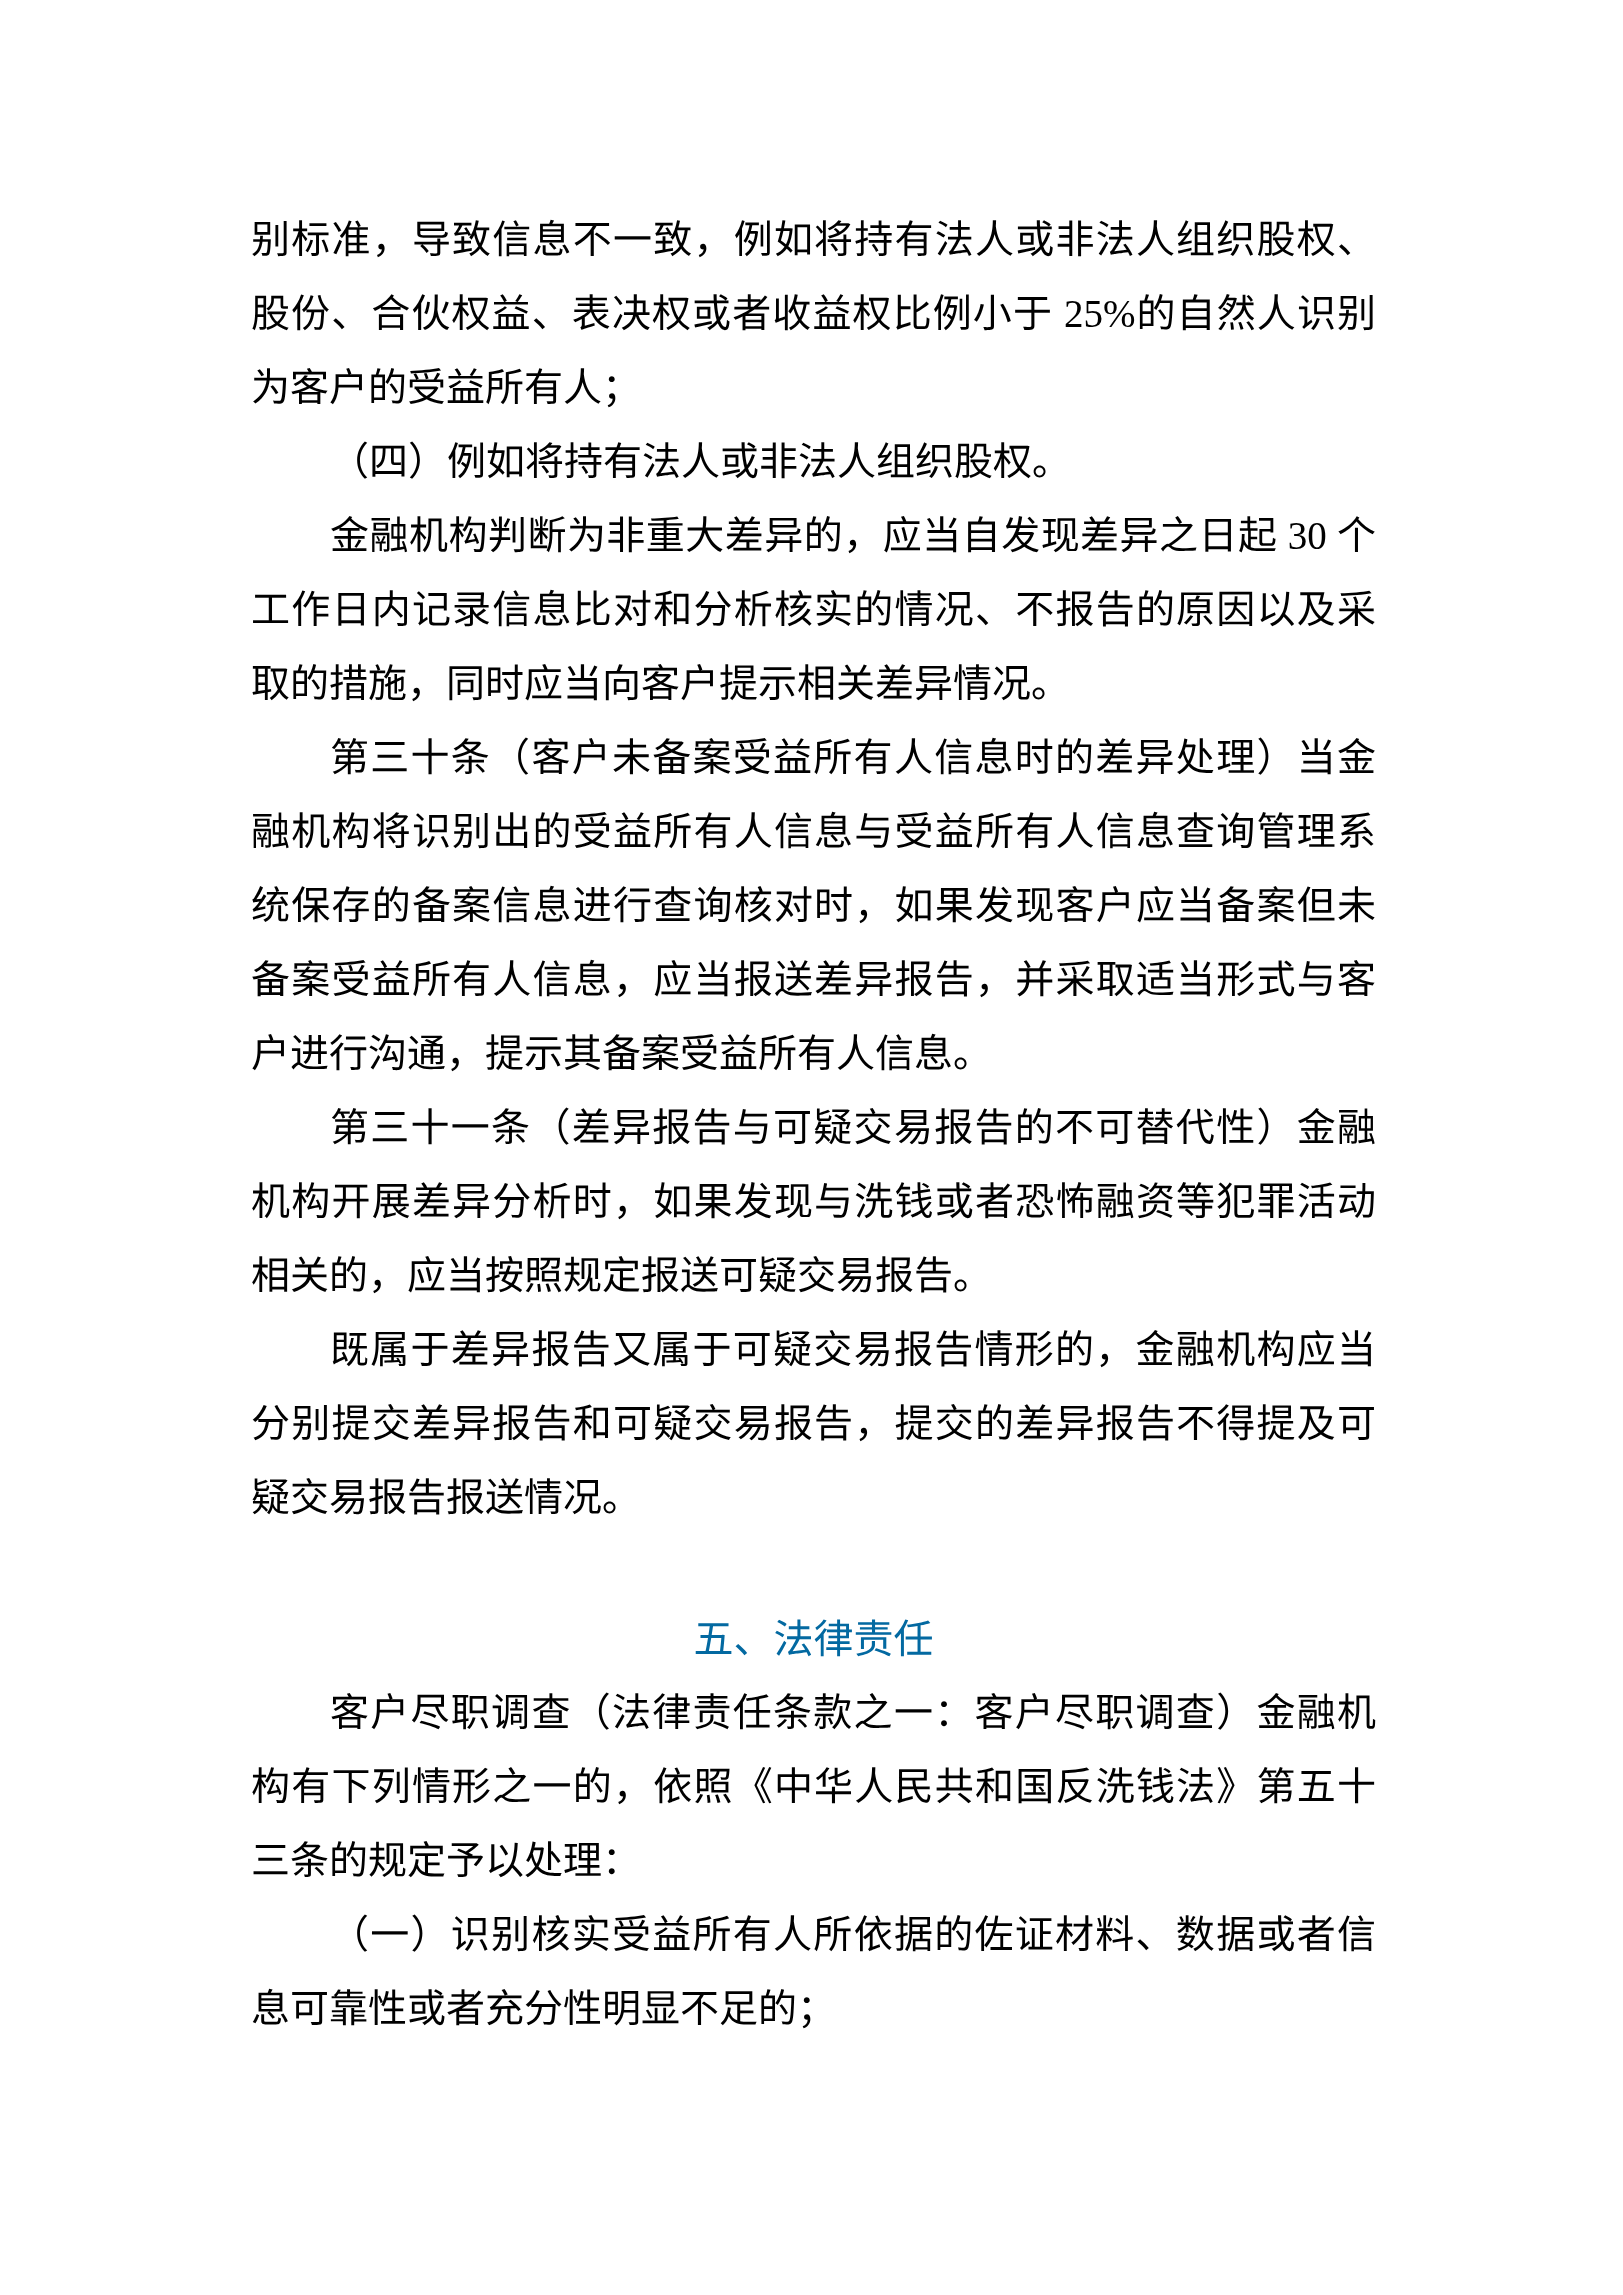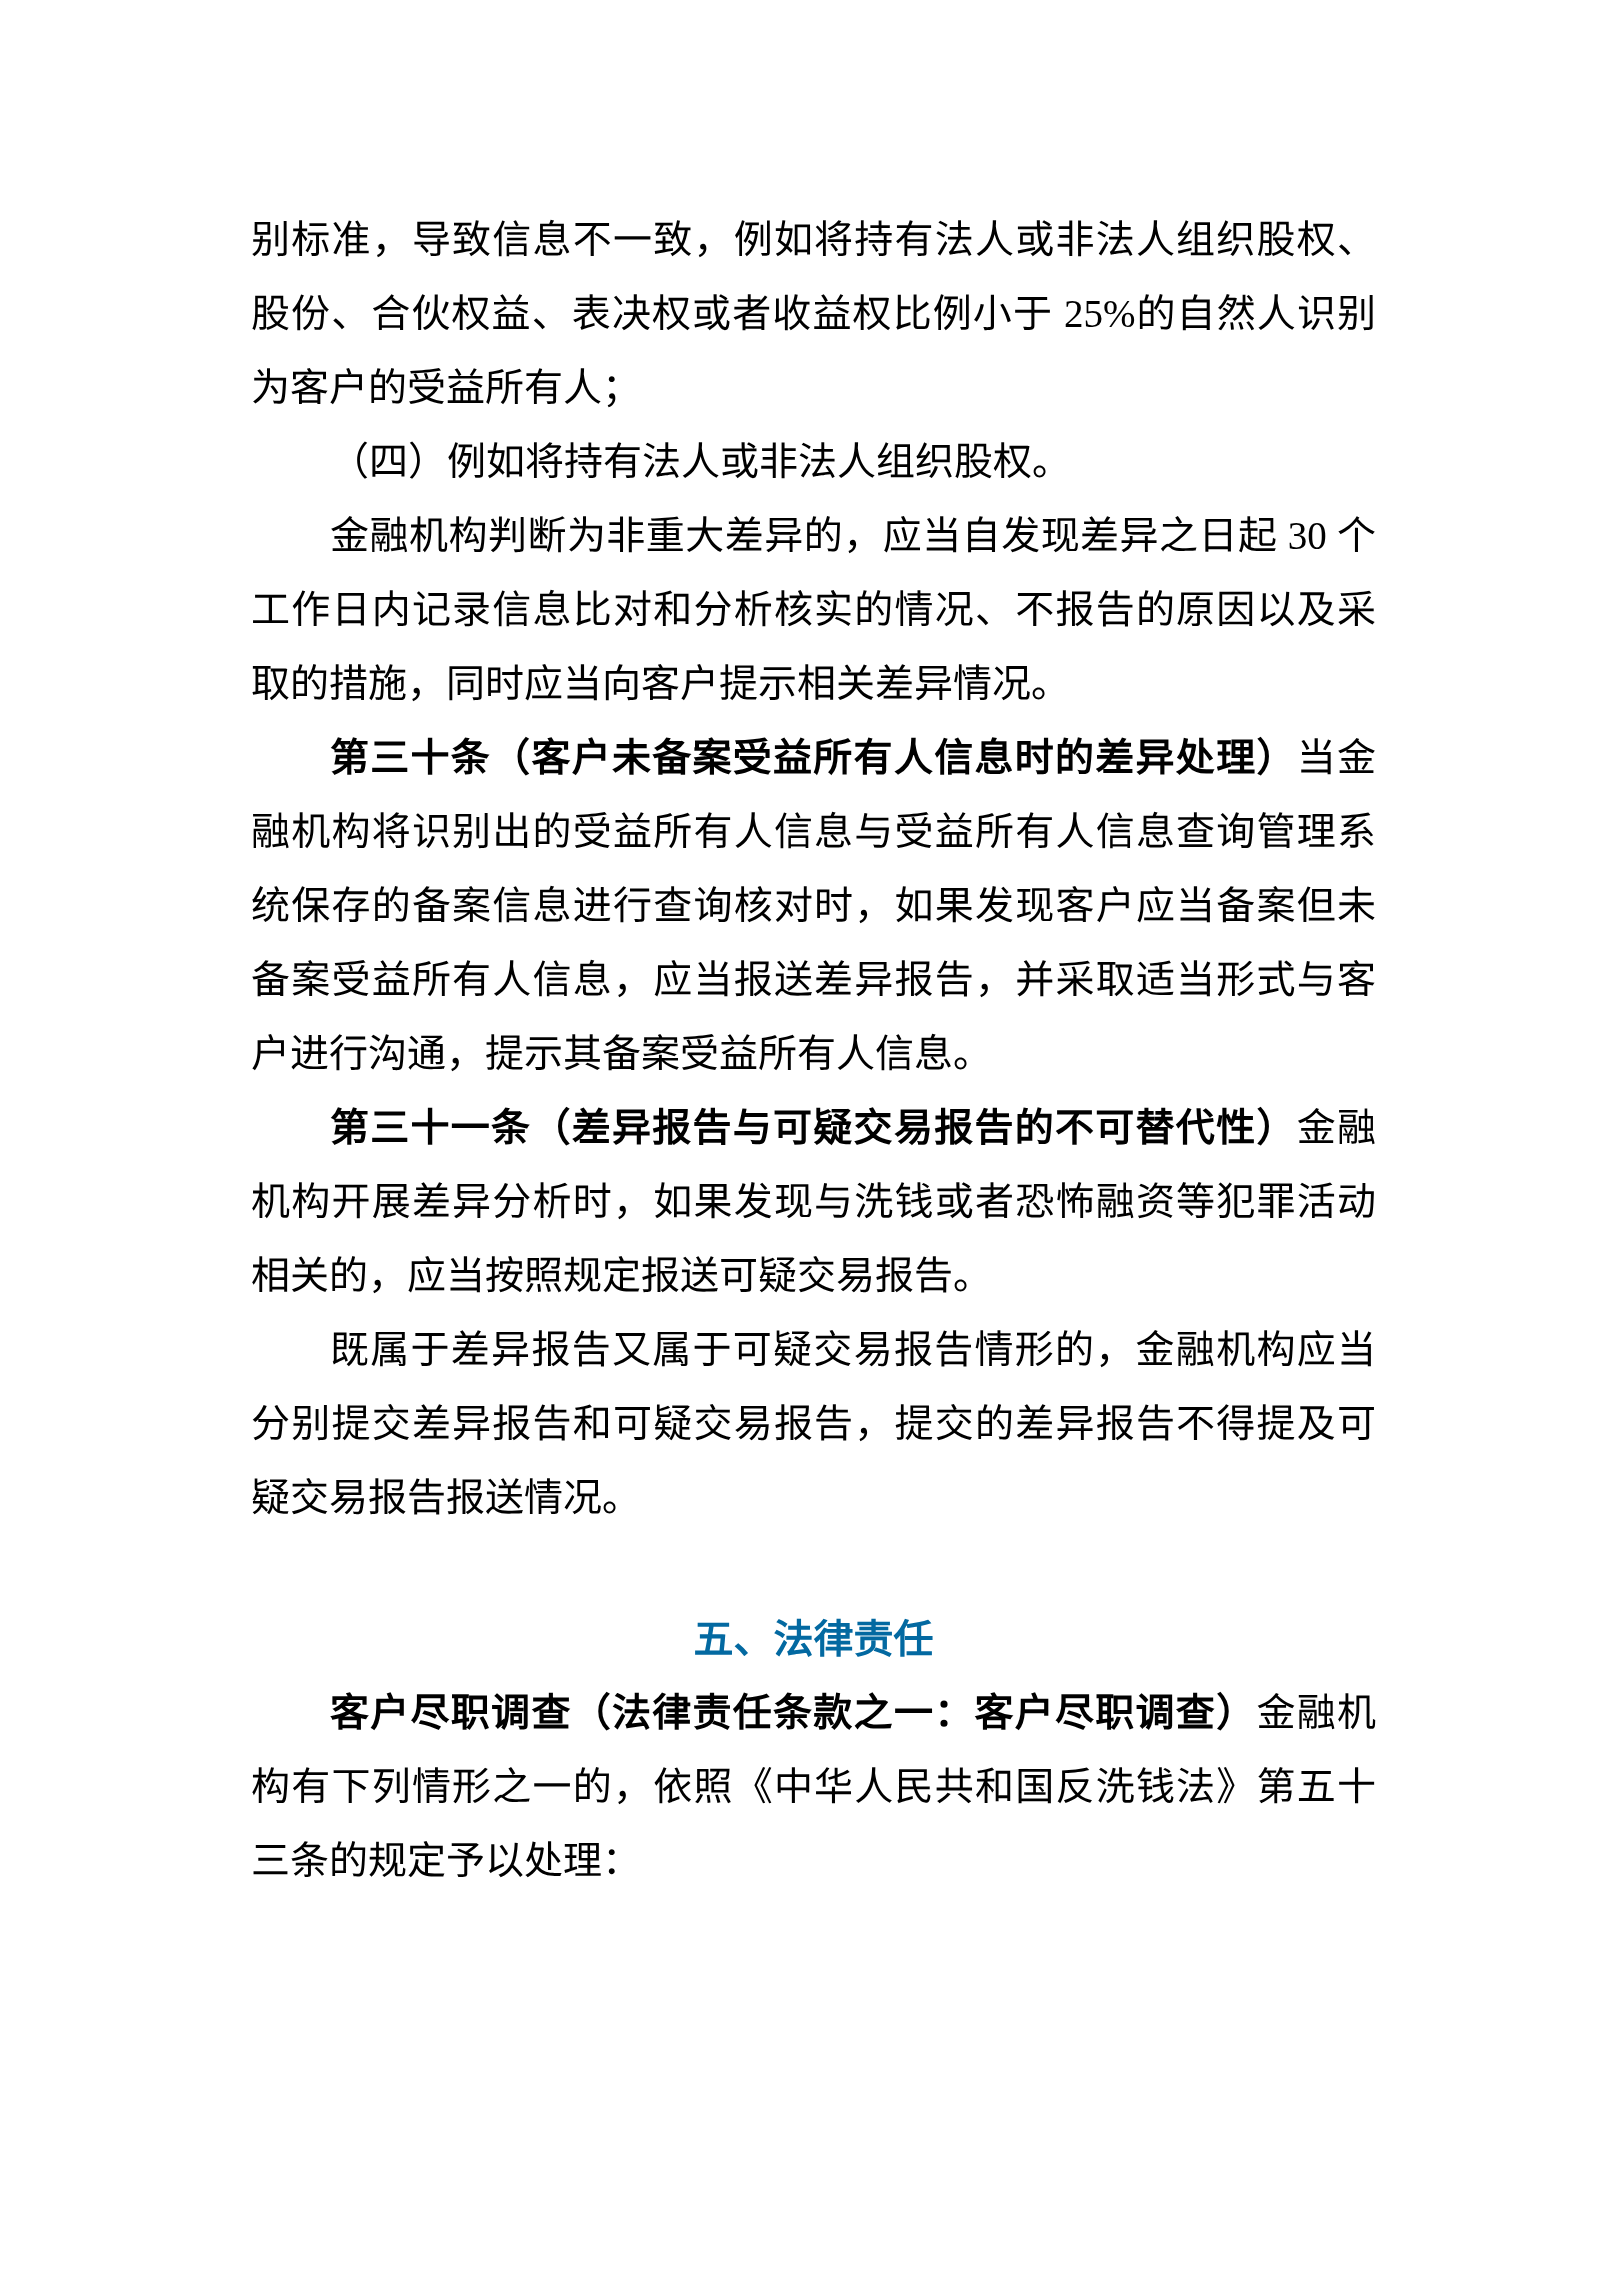--- a/index.html
+++ b/index.html
@@ -35,21 +35,21 @@
   p.heading {
     margin: 67px 0 0 0;
     font-family: "DejaVu Sans", "Liberation Sans", sans-serif;
     font-size: 40px;
     font-weight: 700;
     text-align: center;
     line-height: 74px;
     color: #0369a1;
   }
   .seg-bold {
-    font-weight: 700;
+    font-weight: 400;
   }
   .seg-regular {
     font-weight: 400;
   }
   .page-number {
     position: absolute;
     left: 0;
     right: 0;
     top: 2128px;
     text-align: right;
@@ -65,16 +65,17 @@
 <div class="page">
   <main class="content" id="doc-body">
       <p class="body"><span class="seg-regular">别标准，导致信息不一致，例如将持有法人或非法人组织股权、股份、合伙权益、表决权或者收益权比例小于 25%的自然人识别为客户的受益所有人；</span></p>
       <p class="body indent"><span class="seg-regular">（四）例如将持有法人或非法人组织股权。</span></p>
       <p class="body indent"><span class="seg-regular">金融机构判断为非重大差异的，应当自发现差异之日起 30 个工作日内记录信息比对和分析核实的情况、不报告的原因以及采取的措施，同时应当向客户提示相关差异情况。</span></p>
       <p class="body indent"><span class="seg-bold">第三十条（客户未备案受益所有人信息时的差异处理）</span><span class="seg-regular">当金融机构将识别出的受益所有人信息与受益所有人信息查询管理系统保存的备案信息进行查询核对时，如果发现客户应当备案但未备案受益所有人信息，应当报送差异报告，并采取适当形式与客户进行沟通，提示其备案受益所有人信息。</span></p>
       <p class="body indent"><span class="seg-bold">第三十一条（差异报告与可疑交易报告的不可替代性）</span><span class="seg-regular">金融机构开展差异分析时，如果发现与洗钱或者恐怖融资等犯罪活动相关的，应当按照规定报送可疑交易报告。</span></p>
       <p class="body indent"><span class="seg-regular">既属于差异报告又属于可疑交易报告情形的，金融机构应当分别提交差异报告和可疑交易报告，提交的差异报告不得提及可疑交易报告报送情况。</span></p>
       <p class="heading"><span class="seg-bold">五、法律责任</span></p>
       <p class="body indent"><span class="seg-bold">客户尽职调查（法律责任条款之一：客户尽职调查）</span><span class="seg-regular">金融机构有下列情形之一的，依照《中华人民共和国反洗钱法》第五十三条的规定予以处理：</span></p>
+      <p class="body indent"><span class="seg-regular">（一）识别核实受益所有人所依据的佐证材料、数据或者信息可靠性或者充分性明显不足的；</span></p>
     </main>
   <div class="page-number">15</div>
 </div>
 
 
 </body></html>

